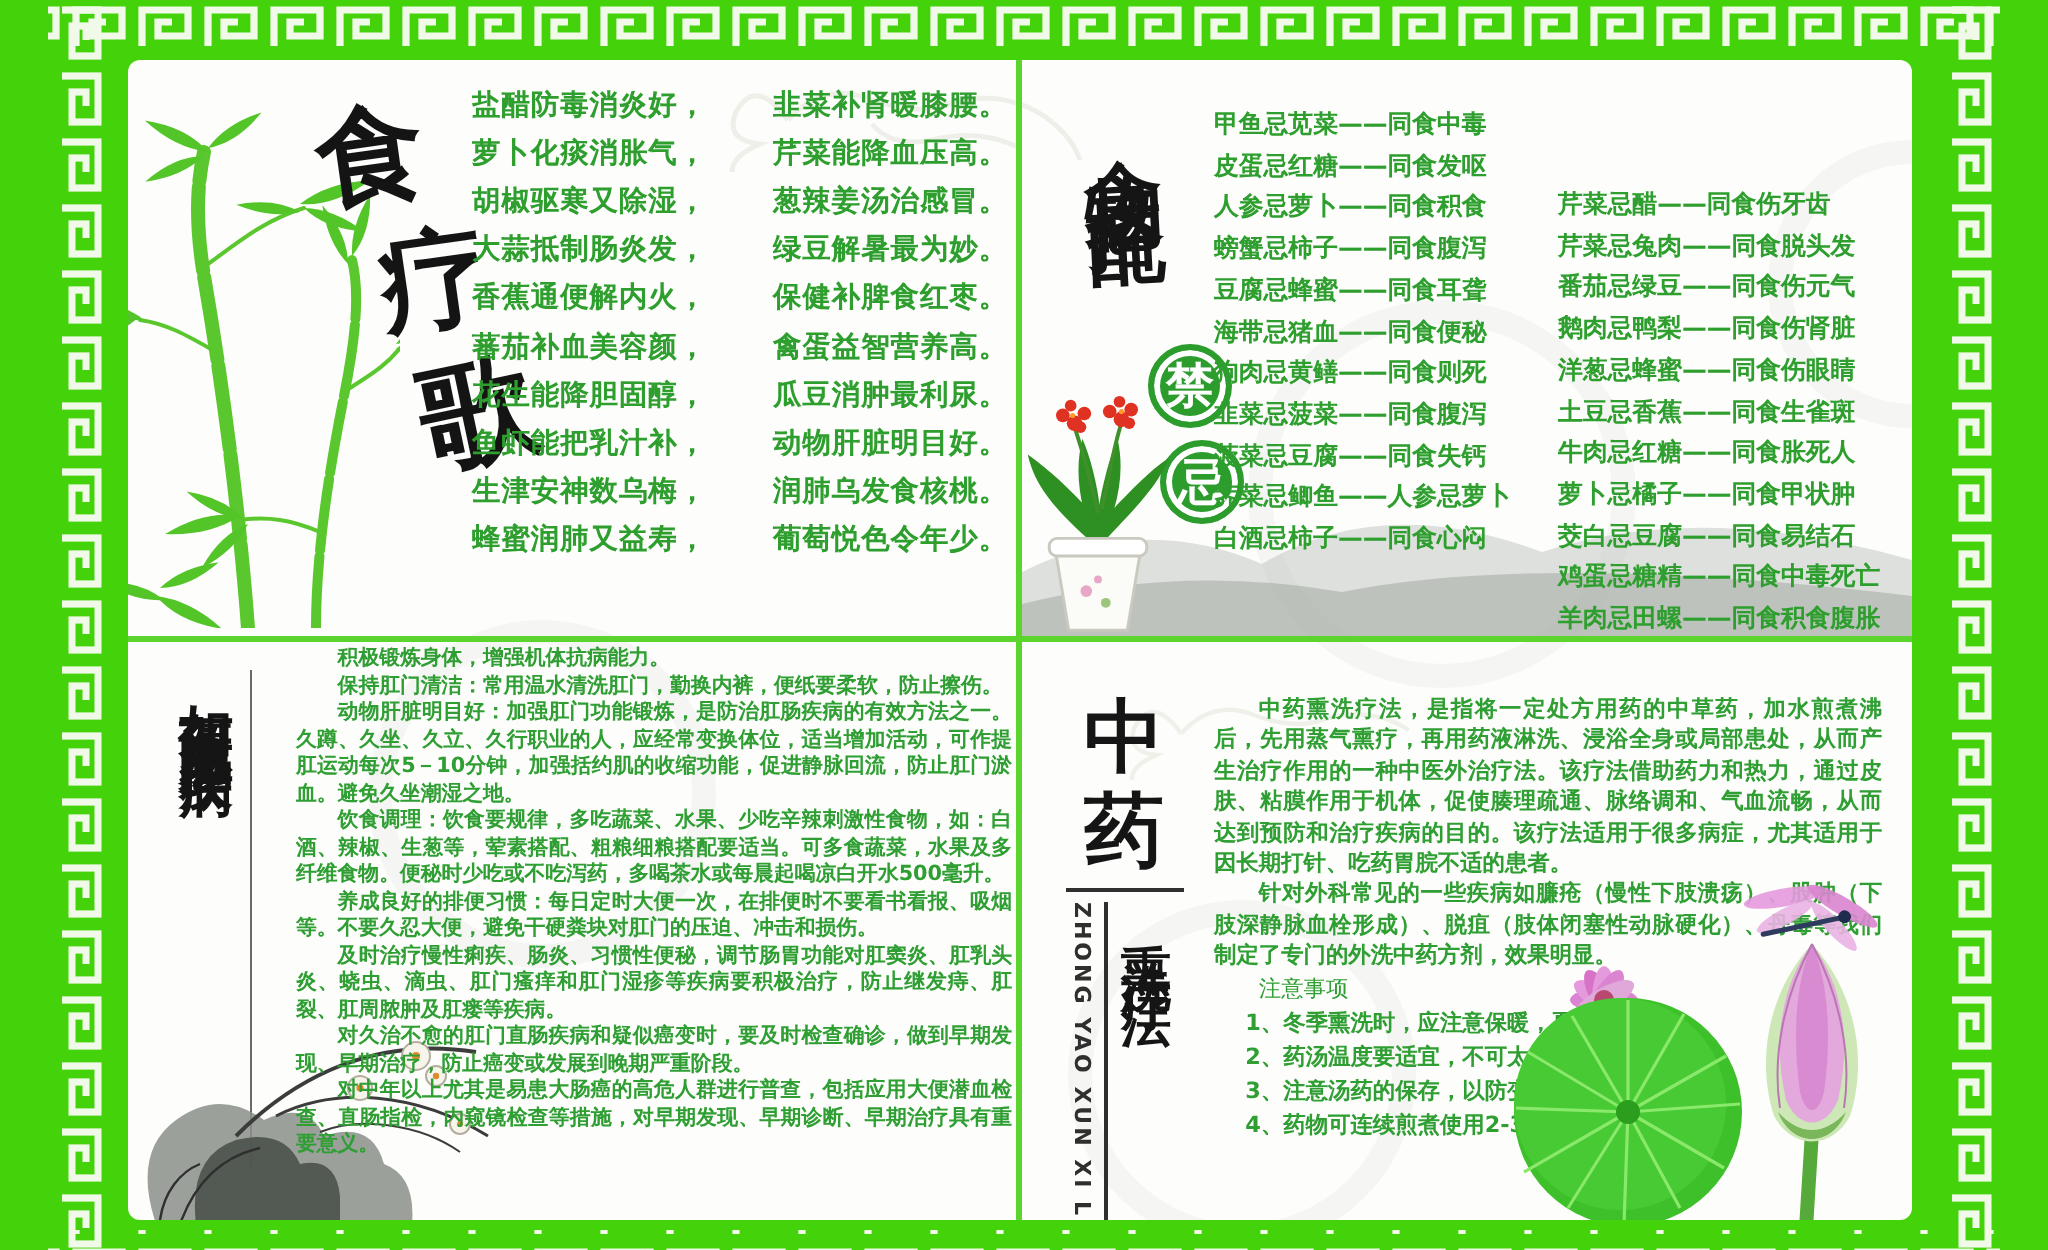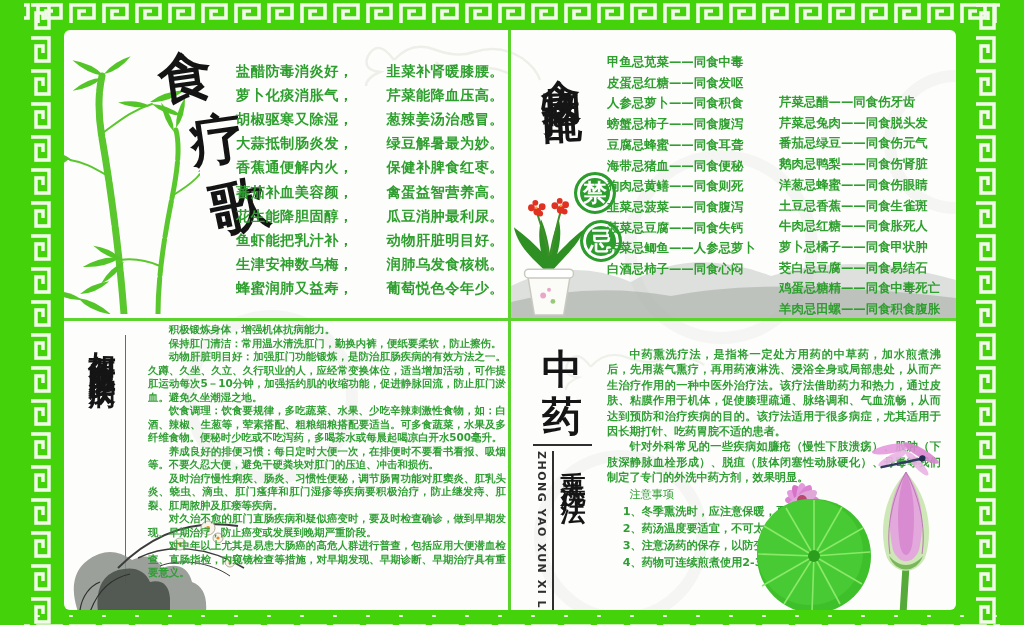--- a/index.html
+++ b/index.html
@@ -16,21 +16,21 @@
   .q-tr{left:447px;top:0;width:445px;height:288px;}
   .q-bl{left:0;top:291px;width:444px;height:289px;}
   .q-br{left:447px;top:291px;width:445px;height:289px;}
 
   .bamboo{position:absolute;left:-4px;top:16px;width:140px;height:268px;}
   .calli-char{position:absolute;font-size:54px;font-weight:bold;color:#141414;
               font-family:"DejaVu Serif",serif;transform:rotate(-8deg);line-height:1;}
   .cc0{left:94px;top:20px;}
   .cc1{left:126px;top:82px;}
   .cc2{left:148px;top:148px;transform:rotate(-12deg) scale(1.08);}
-  .verses{position:absolute;left:172px;top:29px;width:268px;}
+  .verses{position:absolute;left:172px;top:10px;width:268px;}
   .vrow{display:flex;justify-content:space-between;height:24.2px;align-items:center;}
   .vrow span{font-size:14.2px;font-weight:bold;color:#2e9f2e;letter-spacing:0.5px;white-space:nowrap;}
 
   .vert-title{position:absolute;left:22px;top:18px;writing-mode:vertical-rl;text-orientation:upright;
               font-size:39px;font-weight:bold;color:#151515;letter-spacing:9px;
               font-family:"DejaVu Serif",serif;transform:rotate(-3deg);}
   .badge{position:absolute;width:42px;height:42px;border-radius:50%;background:#2c9c2c;color:#fff;
          display:flex;align-items:center;justify-content:center;font-size:24px;font-weight:bold;
          box-shadow:inset 0 0 0 3px #ffffff;border:3px solid #2c9c2c;box-sizing:border-box;}
   .badge1{left:63px;top:142px;}

